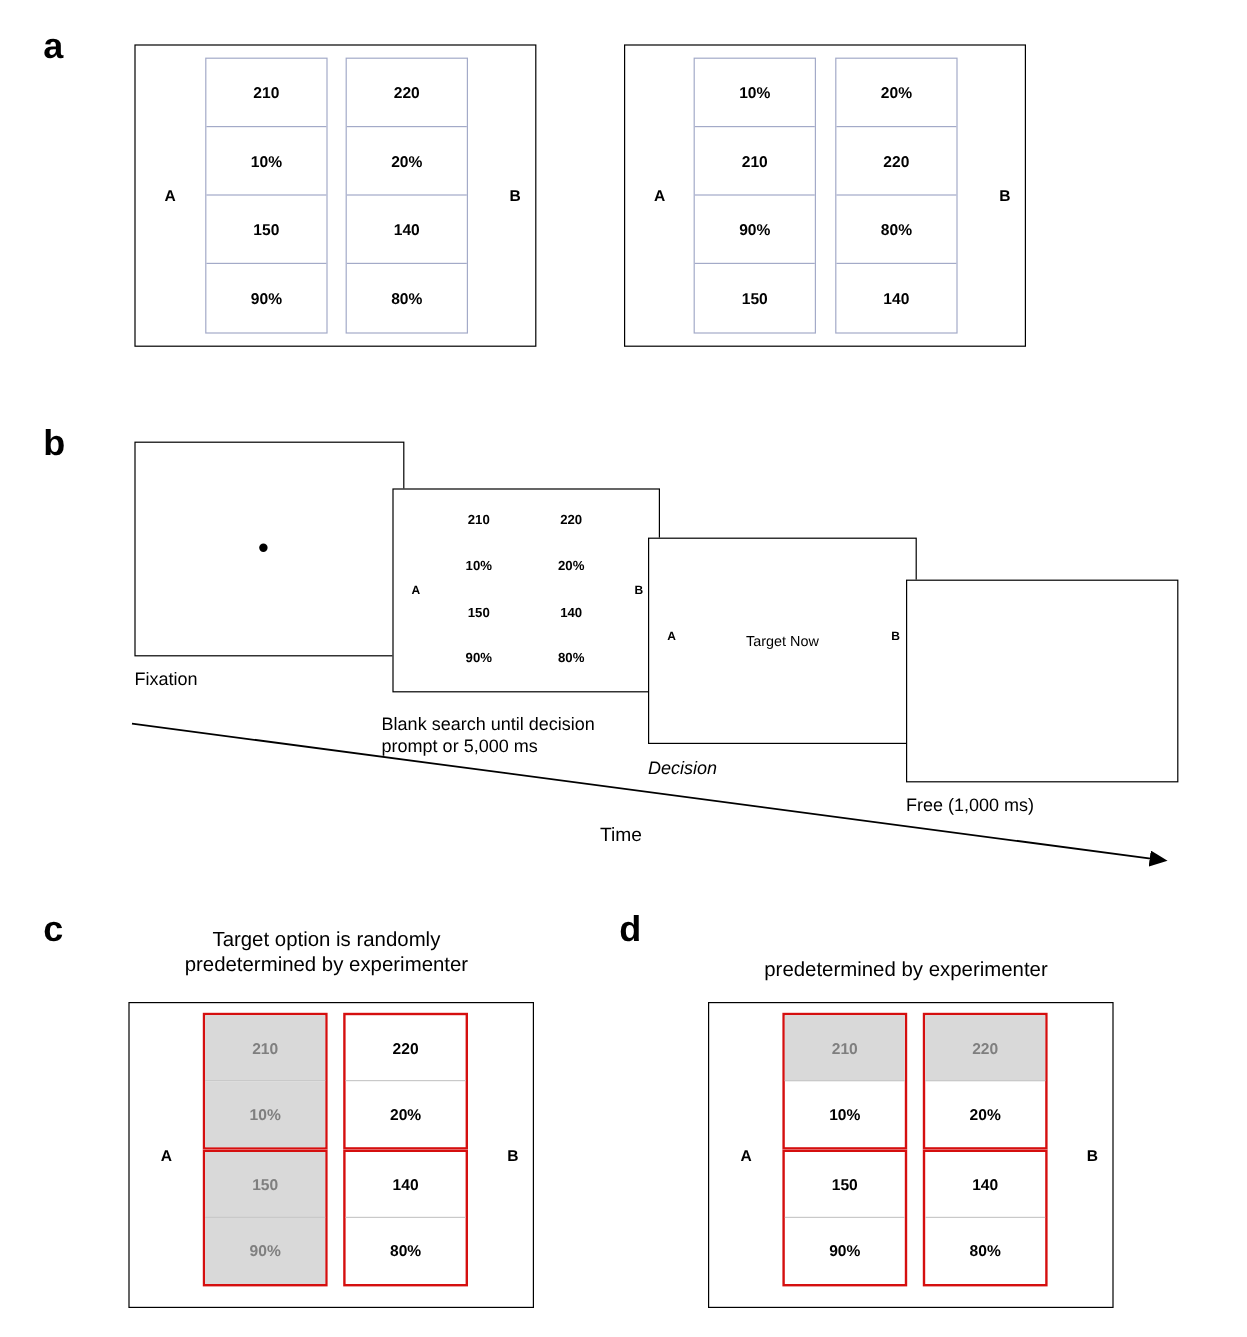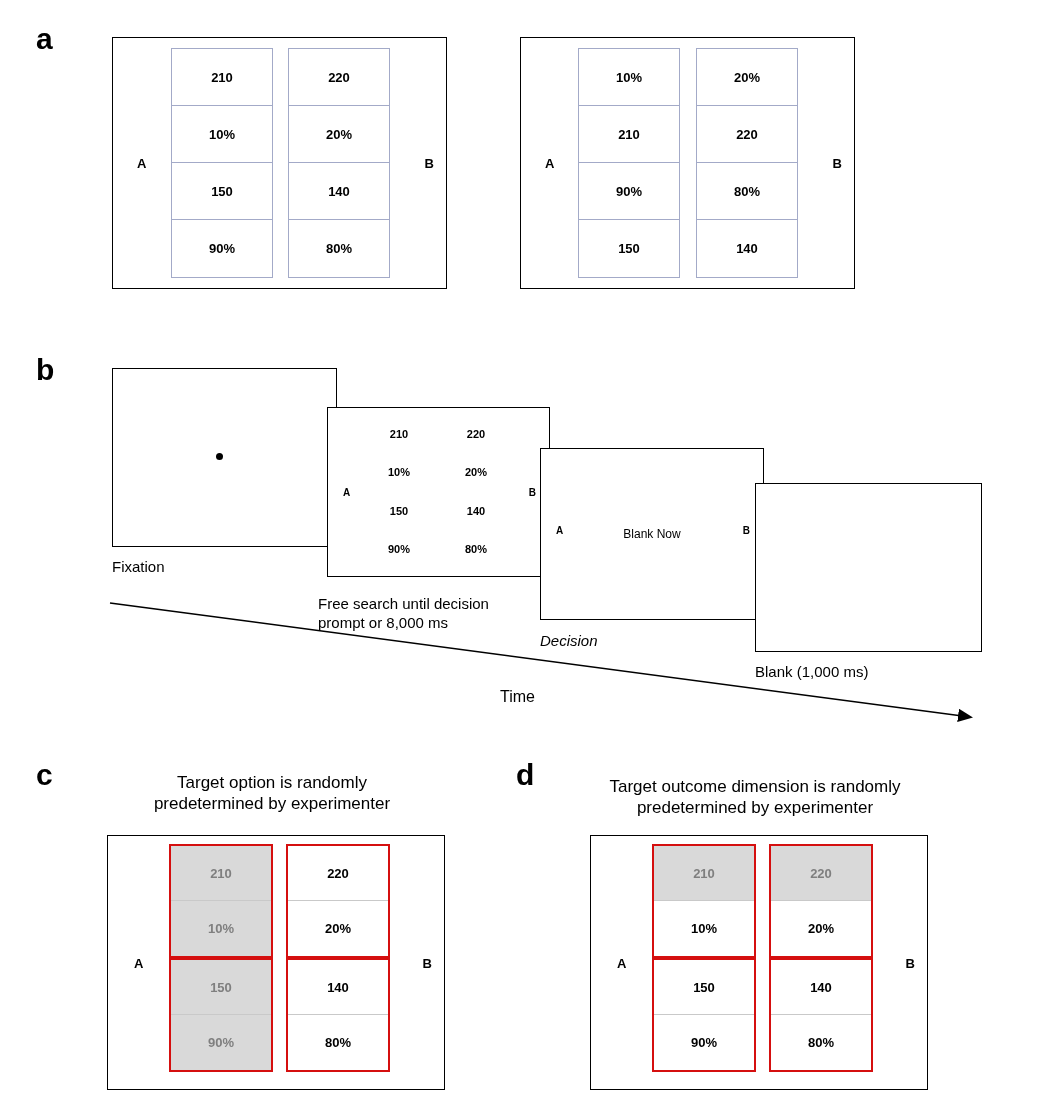--- a/index.html
+++ b/index.html
@@ -100,33 +100,33 @@
     <div class="mini-cell" style="left:41px;top:58px;">10%</div>
     <div class="mini-cell" style="left:41px;top:97px;">150</div>
     <div class="mini-cell" style="left:41px;top:135px;">90%</div>
     <div class="mini-cell" style="left:118px;top:20px;">220</div>
     <div class="mini-cell" style="left:118px;top:58px;">20%</div>
     <div class="mini-cell" style="left:118px;top:97px;">140</div>
     <div class="mini-cell" style="left:118px;top:135px;">80%</div>
     <div class="mini-side" style="right:13px;top:79px;">B</div>
   </div>
   <div class="caption" style="left:318px;top:594px;width:240px;">
-    <span>Free search until decision</span><br>
-    <span>prompt or 8,000 ms</span>
+    <span>Blank search until decision</span><br>
+    <span>prompt or 5,000 ms</span>
   </div>
 
   <div class="screen" style="left:540px;top:448px;width:222px;height:170px;z-index:3;">
     <div class="mini-side" style="left:15px;top:76px;">A</div>
-    <div class="choose-now">Blank Now</div>
+    <div class="choose-now">Target Now</div>
     <div class="mini-side" style="right:13px;top:76px;">B</div>
   </div>
   <div class="caption" style="left:540px;top:631px;width:222px;font-style:italic;">Decision</div>
 
   <div class="screen" style="left:755px;top:483px;width:225px;height:167px;z-index:4;"></div>
-  <div class="caption" style="left:755px;top:662px;width:225px;">Blank (1,000 ms)</div>
+  <div class="caption" style="left:755px;top:662px;width:225px;">Free (1,000 ms)</div>
 
   <svg class="time-arrow" style="left:100px;top:590px;" width="895" height="145">
     <defs>
       <marker id="ah" markerWidth="10" markerHeight="9" refX="8" refY="4.5" orient="auto">
         <path d="M0,0 L10,4.5 L0,9 z" fill="#000"></path>
       </marker>
     </defs>
     <line x1="10" y1="13" x2="870" y2="127" stroke="#000" stroke-width="1.5" marker-end="url(#ah)"></line>
   </svg>
   <div class="time-label" style="left:500px;top:688px;width:80px;">Time</div>
@@ -160,21 +160,21 @@
         <div class="cell2">140</div>
         <div class="cell2">80%</div>
       </div>
     </div>
 
     <div class="side-label" style="right:12px;">B</div>
   </div>
 
   <div class="panel-label" style="left:516px;top:760px;">d</div>
   <div class="fig-title" style="left:565px;top:776px;width:380px;">
-    <span>Target outcome dimension is randomly</span><br>
+    <br>
     <span>predetermined by experimenter</span>
   </div>
 
   <div class="stim-box" style="left:590px;top:835px;width:336px;height:253px;">
     <div class="side-label" style="left:26px;">A</div>
 
     <div class="red-col" style="left:61px;top:8px;">
       <div class="red-group">
         <div class="cell2 shaded">210</div>
         <div class="cell2">10%</div>

